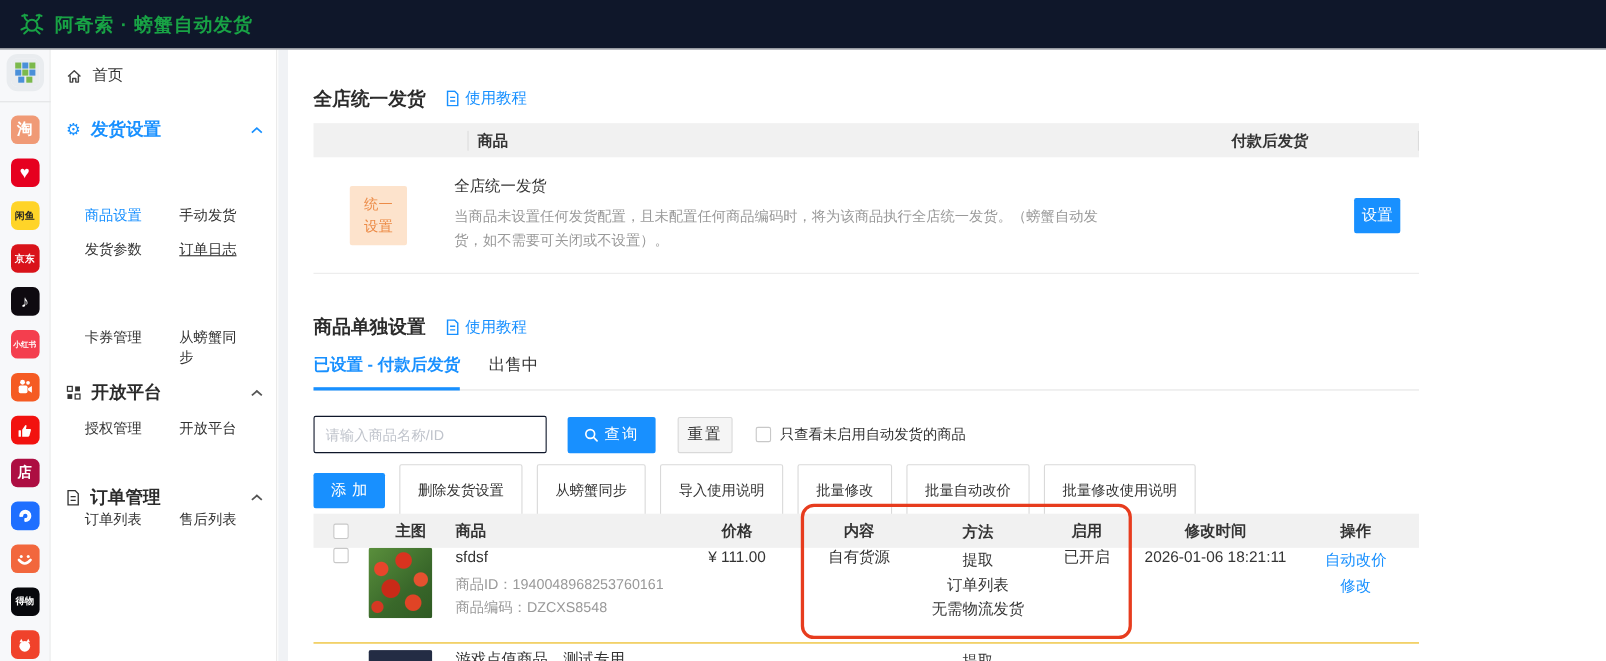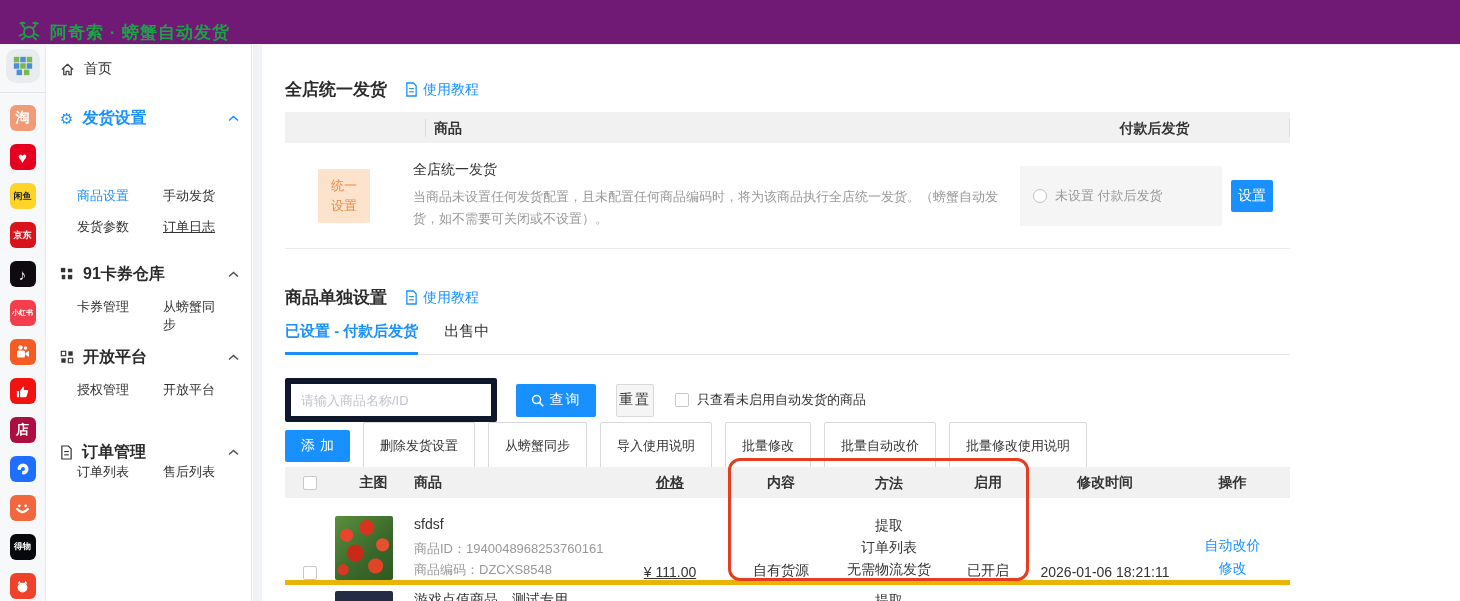--- a/index.html
+++ b/index.html
@@ -3,22 +3,22 @@
 <meta charset="utf-8">
 <style>
   * { margin:0; padding:0; box-sizing:border-box; }
   html,body { overflow:hidden; }
   body {
     position:relative; width:1460px; height:601px; background:#fff;
     font-family:"Liberation Sans","DejaVu Sans",sans-serif; color:#333;
   }
 
   
-  .top-header { position:absolute; left:0; top:0; width:1460px; height:45px; background:#701a75;
-    border-bottom:1px solid #f0f0f0; display:flex; align-items:flex-end; padding-left:16px; gap:8px; z-index:5; }
+  .top-header { position:absolute; left:0; top:0; width:1460px; height:45px; background:#0f172a;
+    border-bottom:1px solid #f0f0f0; display:flex; align-items:center; padding-left:16px; gap:8px; z-index:5; }
   .logo-title { color:#18a345; font-size:17px; font-weight:bold; letter-spacing:1px; }
 
   
   .rail { position:absolute; left:0; top:45px; width:46px; height:556px; background:#f7f8fa;
     border-right:1px solid #ececec; display:flex; flex-direction:column; align-items:center; padding-top:8px; }
   .rail-item { width:26px; height:26px; border-radius:6px; display:flex; align-items:center; justify-content:center;
     margin-bottom:13px; color:#fff; font-weight:bold; flex-shrink:0; cursor:pointer; overflow:hidden; }
   .rail-item.selected { outline:4px solid #e9ecef; background:#e9ecef; }
   .rail-sep { width:46px; height:1px; background:#e2e3e5; margin:0 0 12px 0; flex-shrink:0; }
   .ri-taobao { background:#f09a76; font-size:14px; }
@@ -75,44 +75,44 @@
   .btn-blue { background:#1890ff; color:#fff; border:none; border-radius:2px; font-size:14px; cursor:pointer;
     font-family:inherit; display:flex; align-items:center; justify-content:center; }
   .btn-set { width:42px; height:32px; margin-left:9px; }
 
   
   .tabs { position:absolute; left:23px; top:277px; width:1005px; border-bottom:1px solid #e4e4e4; display:flex; gap:26px; }
   .tab { font-size:15px; padding-bottom:11px; cursor:pointer; color:#333; }
   .tab.active { color:#1890ff; font-weight:bold; border-bottom:3px solid #1890ff; margin-bottom:-1px; }
 
   .search-row { position:absolute; left:23px; top:333px; display:flex; align-items:center; }
-  .search-input { width:212px; height:33px; border:6px solid #0f172a; border-radius:2px; padding:16px 10px; font-size:13px;
+  .search-input { width:212px; height:33px; border:1px solid #0f172a; border-radius:2px; padding:16px 10px; font-size:13px;
     color:#333; font-family:inherit; outline:none; }
   .search-input::placeholder { color:#c0c4cc; }
   .btn-query { width:80px; height:33px; margin-left:19px; gap:6px; letter-spacing:2px; }
-  .btn-reset { width:38px; height:33px; margin-left:20px; background:#f5f5f5; border:1px solid #d9d9d9; border-radius:2px;
+  .btn-reset { width:50px; height:33px; margin-left:20px; background:#f5f5f5; border:1px solid #d9d9d9; border-radius:2px;
     font-size:14px; color:#333; letter-spacing:2px; cursor:pointer; font-family:inherit; }
   .checkbox { width:14px; height:14px; border:1px solid #c8c8c8; border-radius:2px; background:#fff; cursor:pointer; flex-shrink:0; }
   .filter-label { font-size:13px; color:#333; margin-left:8px; cursor:pointer; }
   .search-row .checkbox { margin-left:21px; }
 
   .actions-row { position:absolute; left:23px; top:377px; display:flex; align-items:center; gap:13px; }
   .btn-add { width:65px; height:32px; letter-spacing:5px; padding-left:5px; }
   .btn-ghost { height:48px; padding:0 16px; background:#fff; border:1px solid #d9d9d9; border-radius:2px;
     font-size:13px; color:#333; cursor:pointer; font-family:inherit; }
 
   
   .table2 { position:absolute; left:23px; top:422px; width:1005px; font-size:14px; }
   .t2-head { display:flex; align-items:center; height:31px; background:#f1f1f1; font-weight:bold; color:#333; }
-  .t2-row { display:flex; align-items:flex-end; height:87px; border-bottom:5px solid #eab308; }
+  .t2-row { display:flex; align-items:flex-start; height:87px; border-bottom:1px solid #eab308; }
   .t2-row.partial { height:90px; align-items:flex-start; padding-top:4px; border-bottom:none; }
   .c-check { width:50px; display:flex; justify-content:center; }
   .c-img { width:77px; }
   .c-prod { width:203px; padding-left:2px; }
-  .c-price { width:110px; text-align:center;text-decoration:underline; }
+  .c-price { width:110px; text-align:center; }
   .c-content { width:112px; text-align:center; }
   .c-method { width:104px; text-align:center; line-height:22px; }
   .c-enable { width:94px; text-align:center; }
   .c-time { width:140px; text-align:center; }
   .c-action { width:115px; text-align:center; line-height:23px; }
   .prod-name { font-size:14px; color:#333; margin-bottom:6px; }
   .prod-sub { font-size:13px; color:#999; line-height:21px; }
   .link { color:#1890ff; cursor:pointer; }
   .img-cherry { width:58px; height:64px; border-radius:2px;
     background:
@@ -230,36 +230,20 @@
   </div>
   <div class="nav-sub" style="top:142px">
     <span class="active">商品设置</span>
     <span>手动发货</span>
   </div>
   <div class="nav-sub" style="top:173px">
     <span>发货参数</span>
     <span class="underlined">订单日志</span>
   </div>
 
-  <div class="nav-row" style="top:173px;top:218px">
-    <span style="display:flex;">
-      <svg width="14" height="14" viewBox="0 0 16 16" fill="#333">
-        <rect x="1" y="1" width="5" height="5"></rect>
-          <rect x="9" y="2" width="5" height="4"></rect>
-        <rect x="2" y="9" width="4" height="5"></rect>
-          <rect x="9" y="9" width="5" height="5"></rect>
-      </svg>
-    </span>
-    <span class="nav-group-title">91卡券仓库</span>
-    <span class="nav-caret">
-      <svg width="11" height="7" viewBox="0 0 11 7">
-          <polyline points="1,5.5 5.5,1.5 10,5.5" fill="none" stroke="#555" stroke-width="1.6"></polyline>
-        </svg>
-    </span>
-  </div>
   <div class="nav-sub" style="top:253px">
     <span>卡券管理</span>
     <span>从螃蟹同步</span>
   </div>
 
   <div class="nav-row" style="top:301px">
     <span style="display:flex;">
       <svg width="14" height="14" viewBox="0 0 16 16">
         <rect x="1.5" y="1.5" width="5" height="5" fill="none" stroke="#333" stroke-width="1.3"></rect>
         <rect x="9.5" y="1.5" width="5" height="5" fill="#333"></rect>
@@ -325,24 +309,20 @@
     <div class="t1-row">
       <div class="uni-badge">
         <span>统一</span>
         <span>设置</span>
       </div>
       <div class="uni-text">
         <div class="t">全店统一发货</div>
         <div class="d">当商品未设置任何发货配置，且未配置任何商品编码时，将为该商品执行全店统一发货。（螃蟹自动发货，如不需要可关闭或不设置）。</div>
       </div>
       <div class="uni-right">
-        <div class="status-box">
-          <span class="radio"></span>
-          <span class="status-text">未设置 付款后发货</span>
-        </div>
         <button class="btn-blue btn-set">设置</button>
       </div>
     </div>
   </div>
 
   <div class="sec-header" style="top:241px">
     <span class="sec-title">商品单独设置</span>
     <span class="tutorial">
       <svg width="13" height="15" viewBox="0 0 14 16">
         <path d="M2,1 H9 L12,4 V15 H2 Z" fill="none" stroke="#1890ff" stroke-width="1.4"></path>

